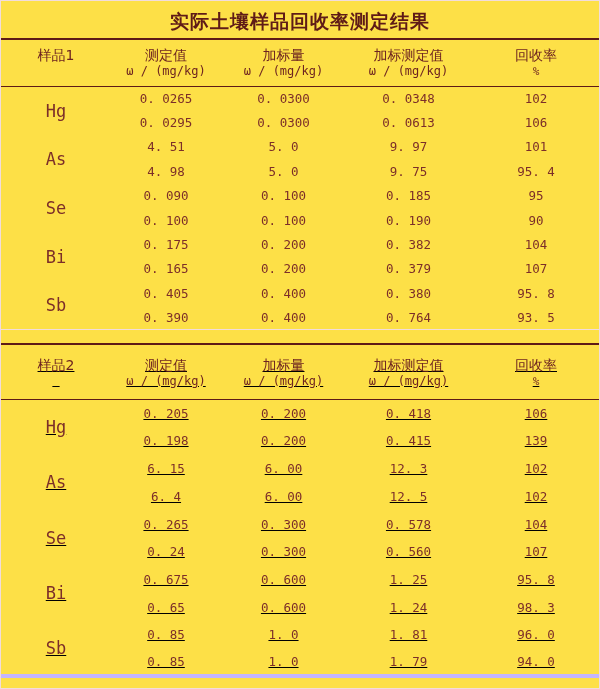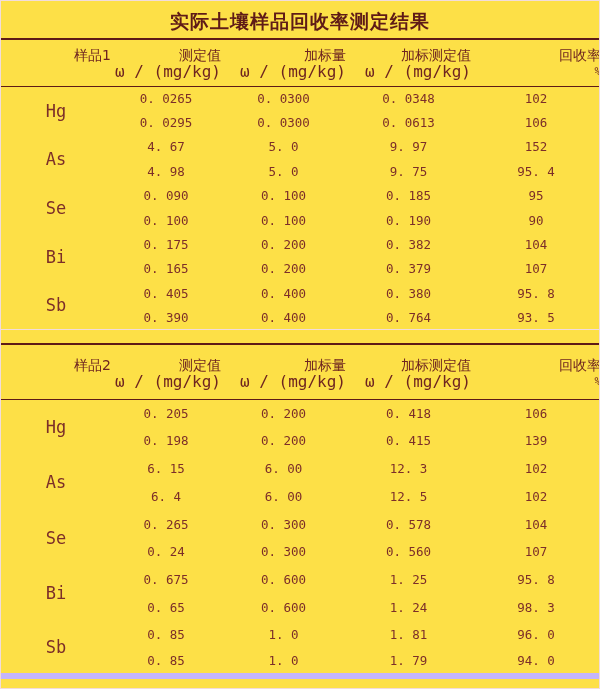--- a/index.html
+++ b/index.html
@@ -7,29 +7,29 @@
     position:relative;width:600px;height:689px;box-sizing:border-box;
     border:1px solid #f2dcdb;background:#fde047;overflow:hidden;
     font-family:"DejaVu Sans", sans-serif;
   }
   .title{
     height:37px;line-height:40px;text-align:center;
     font-size:19px;font-weight:bold;color:#5f1b17;letter-spacing:1px;
   }
   table{width:100%;border-collapse:collapse;table-layout:fixed;}
   .t1{border-top:2px solid #5e1a16;border-bottom:1px solid #f2dcdb;}
-  .t2{border-top:2px solid #5e1a16;border-bottom:6px solid #c4b5fd;margin-top:13px;}
+  .t2{border-top:2px solid #5e1a16;border-bottom:4px solid #c4b5fd;margin-top:13px;text-decoration:underline;}
   thead{border-bottom:1px solid #5e1a16;}
   .t1 thead tr{height:47px;}
   .t2 thead tr{height:55px;}
   .t1 tbody tr{height:24.4px;}
   .t2 tbody tr{height:27.7px;}
-  th{font-weight:normal;color:#6e2420;vertical-align:middle;padding:0;text-align:right;}
+  th{font-weight:normal;color:#6e2420;vertical-align:middle;padding:0;text-align:center;}
   .h1{font-size:14px;line-height:18px;}
-  .h2{font-size:16px;line-height:15px;font-family:"DejaVu Sans Mono",monospace;letter-spacing:0;}
+  .h2{font-size:12px;line-height:15px;font-family:"DejaVu Sans Mono",monospace;letter-spacing:0;}
   .h2.pct{font-size:11px;}
   td{
     font-family:"DejaVu Sans Mono",monospace;font-size:12.5px;color:#7c2e29;
     text-align:center;vertical-align:middle;padding:0;letter-spacing:0;
   }
   td.el{font-size:17px;}
 </style>
 </head>
 <body>
 
@@ -78,24 +78,24 @@
           <td>102</td>
         </tr>
         <tr>
           <td>0. 0295</td>
           <td>0. 0300</td>
           <td>0. 0613</td>
           <td>106</td>
         </tr>
         <tr>
           <td class="el" rowspan="2">As</td>
-          <td>4. 67</td>
+          <td>4. 51</td>
           <td>5. 0</td>
           <td>9. 97</td>
-          <td>152</td>
+          <td>101</td>
         </tr>
         <tr>
           <td>4. 98</td>
           <td>5. 0</td>
           <td>9. 75</td>
           <td>95. 4</td>
         </tr>
         <tr>
           <td class="el" rowspan="2">Se</td>
           <td>0. 090</td>

